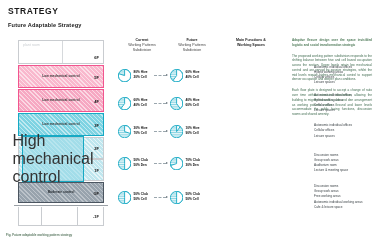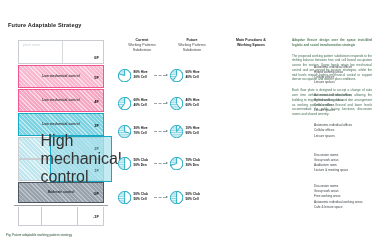--- a/index.html
+++ b/index.html
@@ -139,20 +139,21 @@
   .caption{
     position:absolute;left:6px;top:233px;
     font-size:3px;color:#5c7a63;font-weight:bold;
   }
 </style>
 </head>
 <body>
 
 <div class="page">
 
+  <div class="title">STRATEGY</div>
   <div class="subtitle">Future Adaptable Strategy</div>
 
   <div class="panel">
 
     <div class="building">
 
       <div class="floor plain-white bd-light" style="top:0px;height:24px;">
         <span class="fl-label" style="color:#c8ccd0;position:absolute;left:4px;top:3px;font-weight:normal;font-size:3.4px;">plant room</span>
         <span class="floor-num" style="right:4px;top:auto;bottom:3px;transform:none;">6F</span>
         <span style="position:absolute;left:43px;top:0;bottom:0;border-left:0.7px solid #d6d9dc;"></span>
@@ -174,21 +175,21 @@
       </div>
 
       <div class="floor hatch-cyan-lt bd-light" style="top:97px;height:22px;">
         <span class="floor-num" style="right:4px;">2F</span>
       </div>
 
       <div class="floor hatch-cyan-lt bd-light" style="top:119px;height:22px;">
         <span class="floor-num" style="right:4px;">1F</span>
       </div>
 
-      <div class="overlay-box" style="left:32px;top:96px;width:62px;height:46px;justify-content:center;">
+      <div class="overlay-box" style="left:4px;top:96px;width:62px;height:46px;justify-content:center;">
         <span class="fl-label">High mechanical control</span>
       </div>
 
       <div class="floor hatch-gray bd-gray" style="top:142px;height:21px;">
         <span class="fl-label" style="color:#20262b;">Moderate control</span>
         <span class="floor-num" style="right:4px;">GF</span>
       </div>
 
       <div class="ground-line" style="top:165px;"></div>
 

